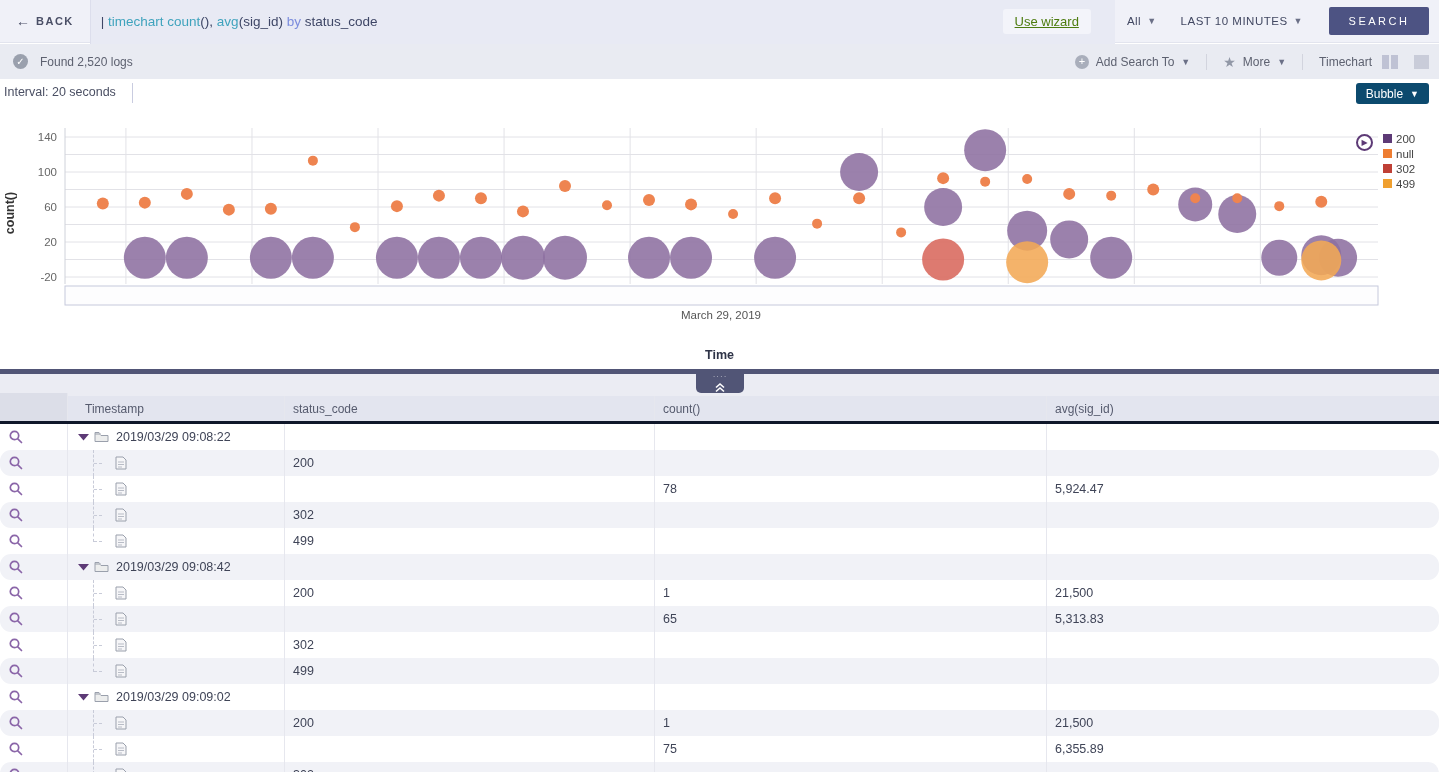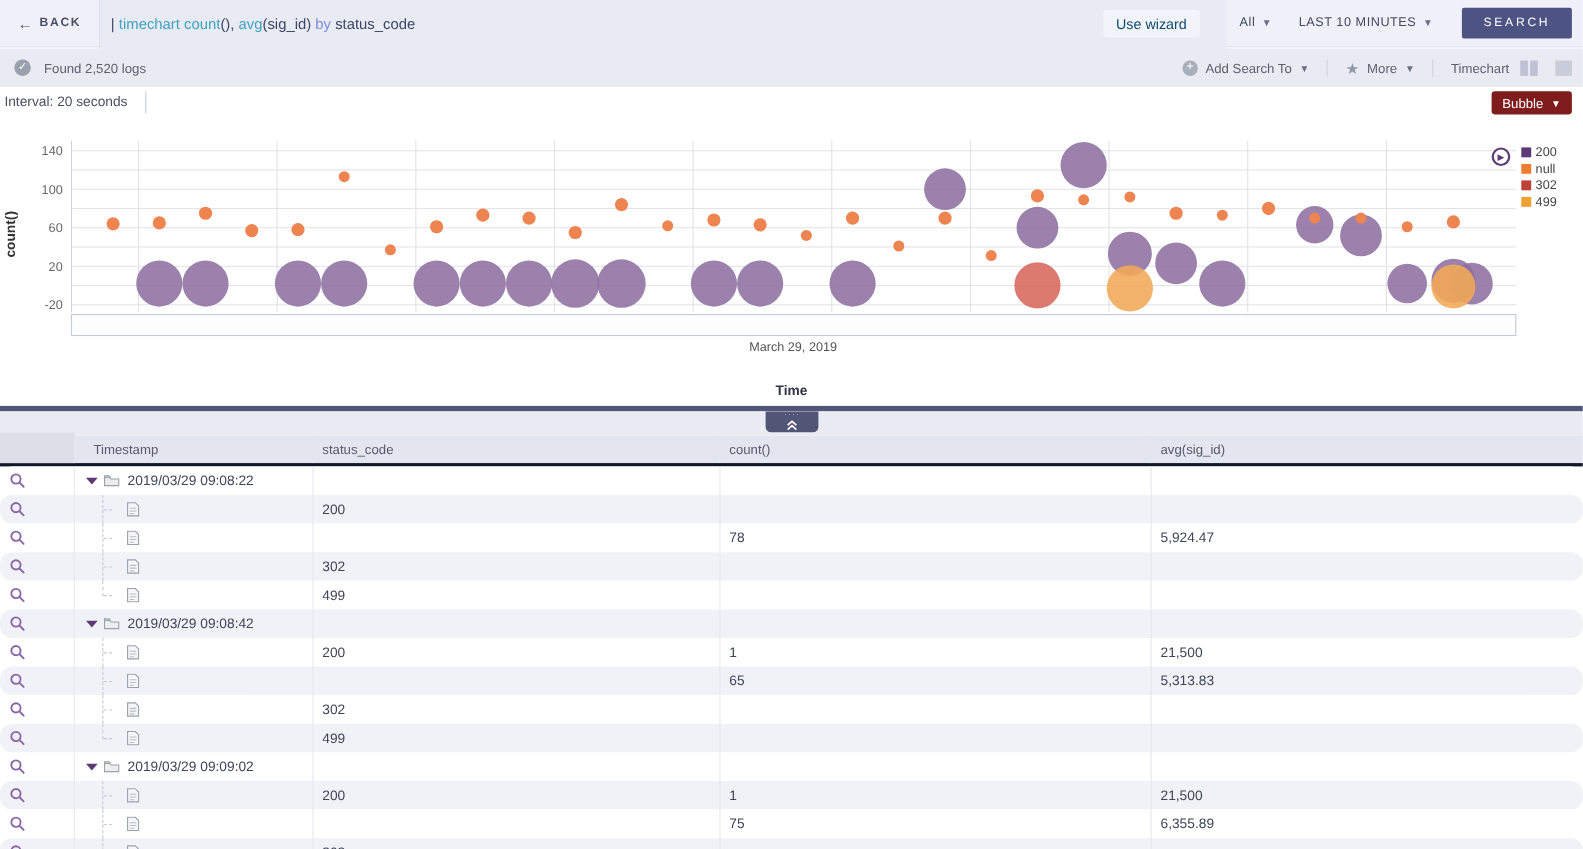--- a/index.html
+++ b/index.html
@@ -9,22 +9,22 @@
 
   
   .topbar { position:absolute; left:0; top:0; width:1439px; height:43px;
             background:#f0f1f8; display:flex; align-items:center; border-bottom:1px solid #e2e4ee; }
   .back { display:flex; align-items:center; gap:6px; padding:0 16px; cursor:pointer; }
   .back .arrow { font-size:14px; color:#4a4f66; }
   .back .blabel { font-size:11px; letter-spacing:1.5px; color:#4a4f66; font-weight:bold; }
   .querybox { flex:1; height:58px; background:#e8eaf4; border-left:1px solid #dcdeec;
               display:flex; align-items:center; padding:0 10px; font-size:13.5px; }
   .tok-navy { color:#3e4666; } .tok-teal { color:#3fa3bd; } .tok-blue { color:#7b8cdd; }
-  .wizard { font-size:13px; color:#0c4a6e; background:#f3f4fa; border-radius:3px;
-            padding:5px 12px; margin-right:14px; cursor:pointer; white-space:nowrap; }
+  .wizard { font-size:13px; color:#4d7c0f; background:#f3f4fa; border-radius:3px;
+            padding:5px 12px; margin-right:14px; cursor:pointer; white-space:nowrap;text-decoration:underline; }
   .dd { display:flex; align-items:center; gap:6px; font-size:11.5px; letter-spacing:.5px;
         color:#424862; margin:0 12px; cursor:pointer; white-space:nowrap; }
   .caret { font-size:9px; color:#6b7087; }
   .searchbtn { width:100px; height:28px; background:#4d5383; color:#fff; border:none;
                font-size:11px; letter-spacing:2.5px; border-radius:2px; margin:0 10px 0 14px;
                font-family:"Liberation Sans", sans-serif; cursor:pointer; }
 
   
   .statusbar { position:absolute; left:0; top:44px; width:1439px; height:35px;
                background:#e9ebf2; display:flex; align-items:center; font-size:12px; color:#5d6170; }
@@ -36,21 +36,21 @@
   .sb-item { display:flex; align-items:center; gap:7px; cursor:pointer; }
   .sb-sep { width:1px; height:16px; background:#d2d4de; margin:0 6px; }
   .star { color:#9298a7; font-size:14px; }
   .panel-split { display:flex; gap:2px; cursor:pointer; }
   .panel-split div { width:7px; height:14px; background:#bfc2d4; }
   .panel-full { width:15px; height:14px; background:#c9ccd9; margin-left:6px; cursor:pointer; }
 
   
   .interval { position:absolute; left:4px; top:85px; font-size:12.5px; color:#4a4f63; }
   .interval-sep { position:absolute; left:132px; top:83px; width:1px; height:20px; background:#c9cce0; }
-  .bubblebtn { position:absolute; right:10px; top:83px; height:21px; background:#7f1d1d; color:#fff;
+  .bubblebtn { position:absolute; right:10px; top:83px; height:21px; background:#0c4a6e; color:#fff;
                border:none; border-radius:3px; font-size:12px; padding:0 10px; display:flex;
                align-items:center; gap:7px; cursor:pointer; font-family:"Liberation Sans", sans-serif; }
   .bubblebtn .caret { color:#fff; }
 
   
   #chart-svg { position:absolute; left:0; top:118px; }
   .legend { position:absolute; left:1383px; top:131px; display:flex; flex-direction:column; }
   .legend-item { display:flex; align-items:center; gap:4px; font-size:11.5px; color:#444; height:15px; cursor:pointer; }
   .legend-swatch { width:9px; height:9px; }
   .playbtn { position:absolute; left:1356px; top:134px; width:17px; height:17px; border-radius:50%;

